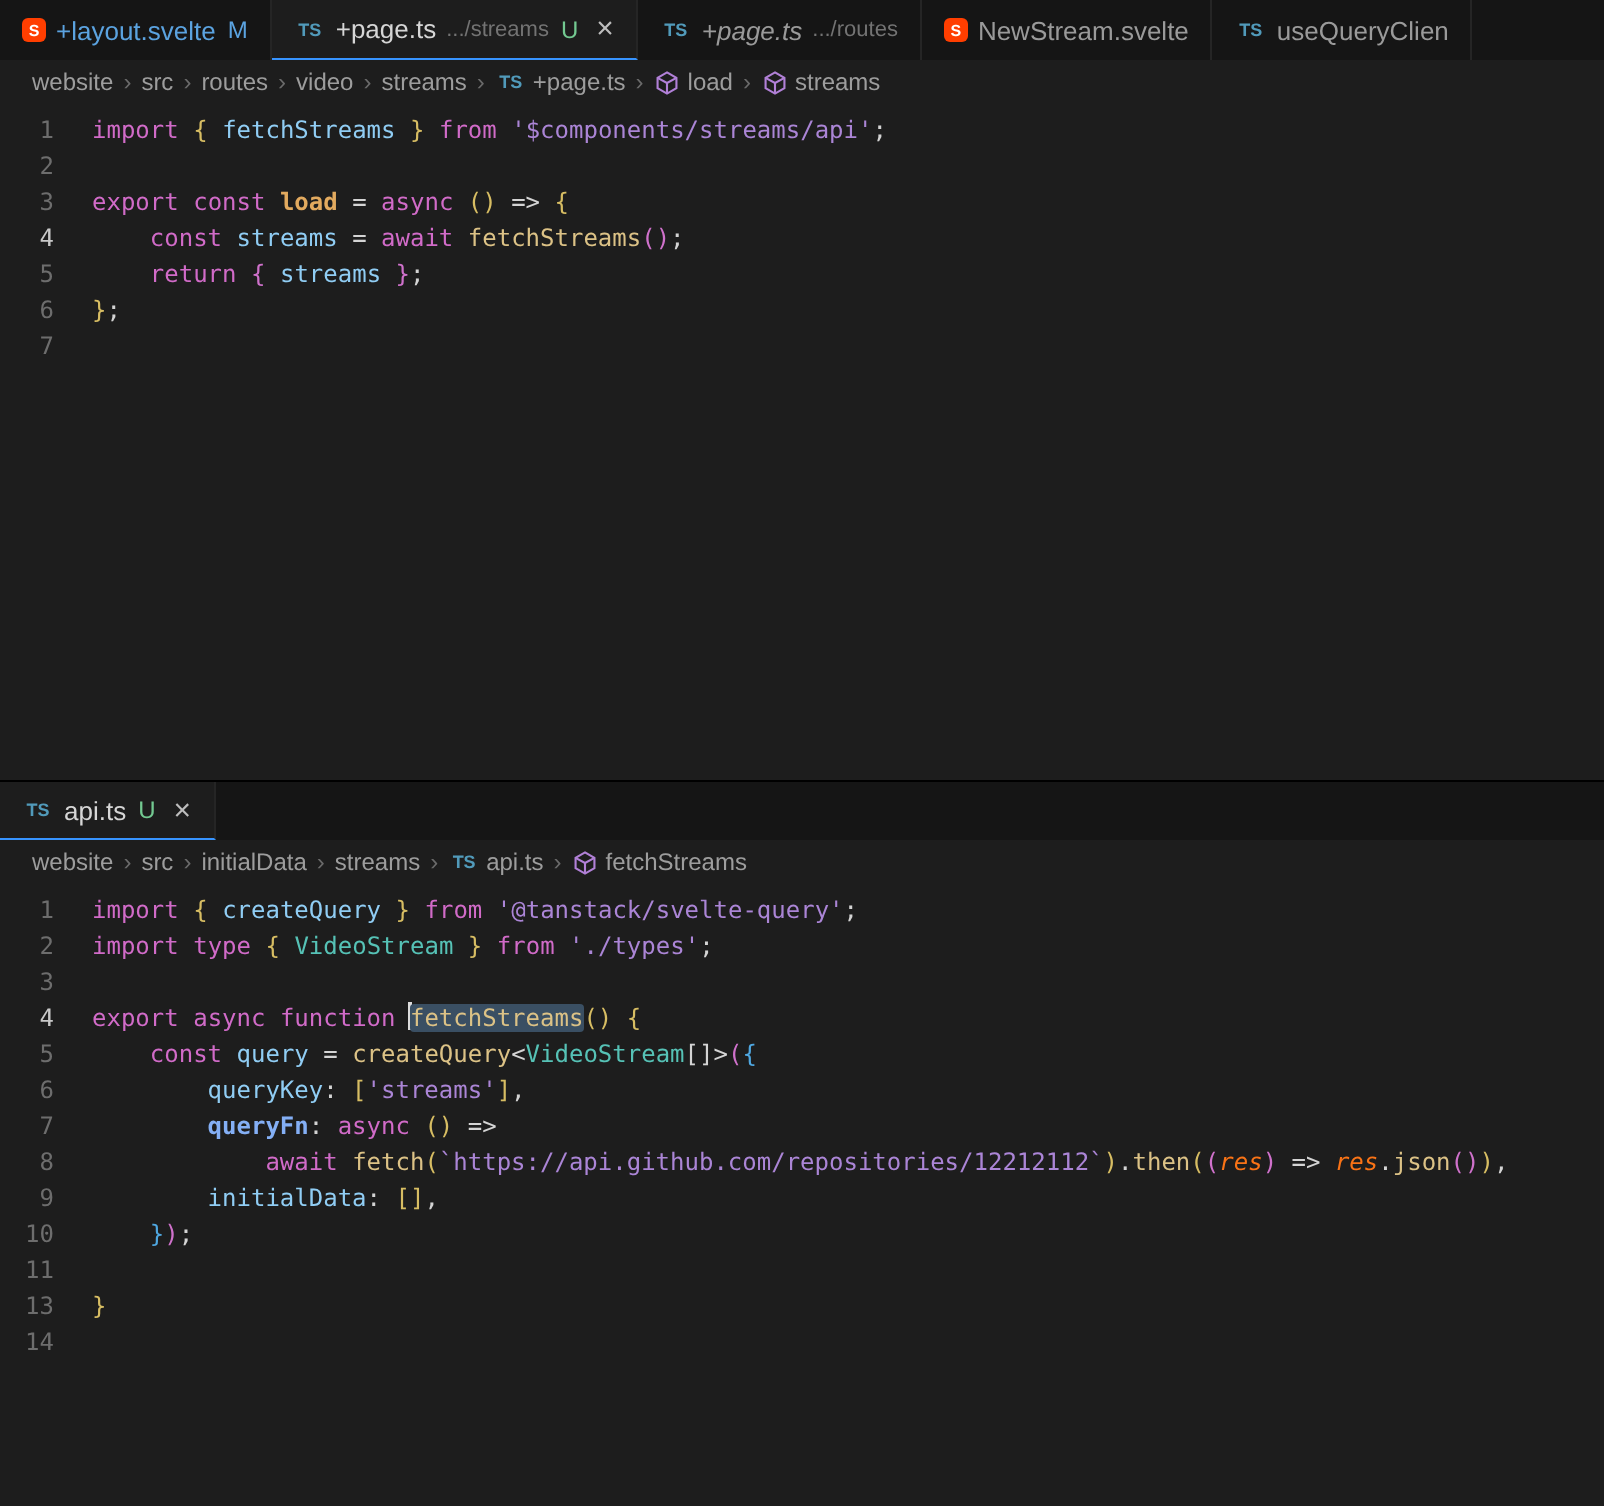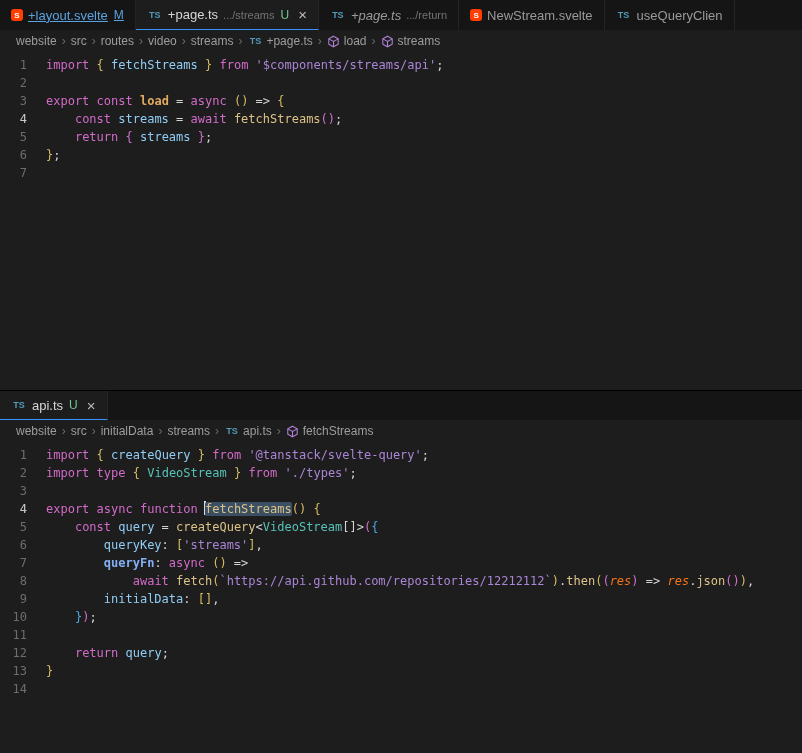--- a/index.html
+++ b/index.html
@@ -6,21 +6,21 @@
   html, body { background: #111; }
   body { font-family: "Liberation Sans", "DejaVu Sans", sans-serif; }
   #app { width: 802px; height: 753px; background: #1d1d1d; overflow: hidden; display: flex; flex-direction: column; }
 
   
   .tabbar { height: 30px; flex: none; background: #151515; display: flex; align-items: stretch; overflow: hidden; }
   .tab { display: flex; align-items: center; gap: 5px; padding: 0 11px; border-right: 1px solid #252525;
          font-size: 13px; color: #9a9a9a; background: #151515; cursor: pointer; white-space: nowrap; }
   .tab.active { background: #1d1d1d; color: #d6d6d6; border-bottom: 1px solid #3794ff; }
   .tab.preview .tab-label { font-style: italic; }
-  .tab.modified .tab-label, .tab.modified .tab-badge { color: #5ba3e0; text-decoration: underline; }
+  .tab.modified .tab-label, .tab.modified .tab-badge { color: #5ba3e0; }
   .tab.untracked .tab-badge { color: #73c991; }
   .tab-desc { font-size: 11px; color: #737373; }
   .tab-badge { font-size: 12px; margin-left: 1px; }
   .tab-close { margin-left: 4px; font-size: 15px; color: #bdbdbd; line-height: 1; }
 
   
   .ficon { flex: none; display: inline-flex; align-items: center; justify-content: center; }
   .ficon.ts { color: #519aba; font-weight: 700; font-size: 9px; width: 16px; }
   .ficon.svelte { background: #ff3e00; color: #fff; width: 12px; height: 12px; border-radius: 3px;
                   font-size: 8px; font-weight: 700; }
@@ -74,21 +74,21 @@
       <div class="tab active untracked">
         <span class="ficon ts">TS</span>
         <span class="tab-label">+page.ts</span>
         <span class="tab-desc">.../streams</span>
         <span class="tab-badge">U</span>
         <span class="tab-close">×</span>
       </div>
       <div class="tab  preview">
         <span class="ficon ts">TS</span>
         <span class="tab-label">+page.ts</span>
-        <span class="tab-desc">.../return</span>
+        <span class="tab-desc">.../routes</span>
       </div>
       <div class="tab ">
         <span class="ficon svelte">S</span>
         <span class="tab-label">NewStream.svelte</span>
       </div>
       <div class="tab ">
         <span class="ficon ts">TS</span>
         <span class="tab-label">useQueryClien</span>
       </div>
     </div>
@@ -248,24 +248,20 @@
       </div>
       <div class="code-line">
         <span class="line-num">10</span>
         <span class="line-content"><span class="tok-d">    </span><span class="tok-b3">}</span><span class="tok-b2">)</span><span class="tok-d">;</span></span>
       </div>
       <div class="code-line">
         <span class="line-num">11</span>
         <span class="line-content"></span>
       </div>
       <div class="code-line">
-        <span class="line-num">12</span>
-        <span class="line-content"><span class="tok-d">    </span><span class="tok-kw">return</span><span class="tok-d"> </span><span class="tok-var">query</span><span class="tok-d">;</span></span>
-      </div>
-      <div class="code-line">
         <span class="line-num">13</span>
         <span class="line-content"><span class="tok-b1">}</span></span>
       </div>
       <div class="code-line">
         <span class="line-num">14</span>
         <span class="line-content"></span>
       </div>
     </div>
 </div>
 

